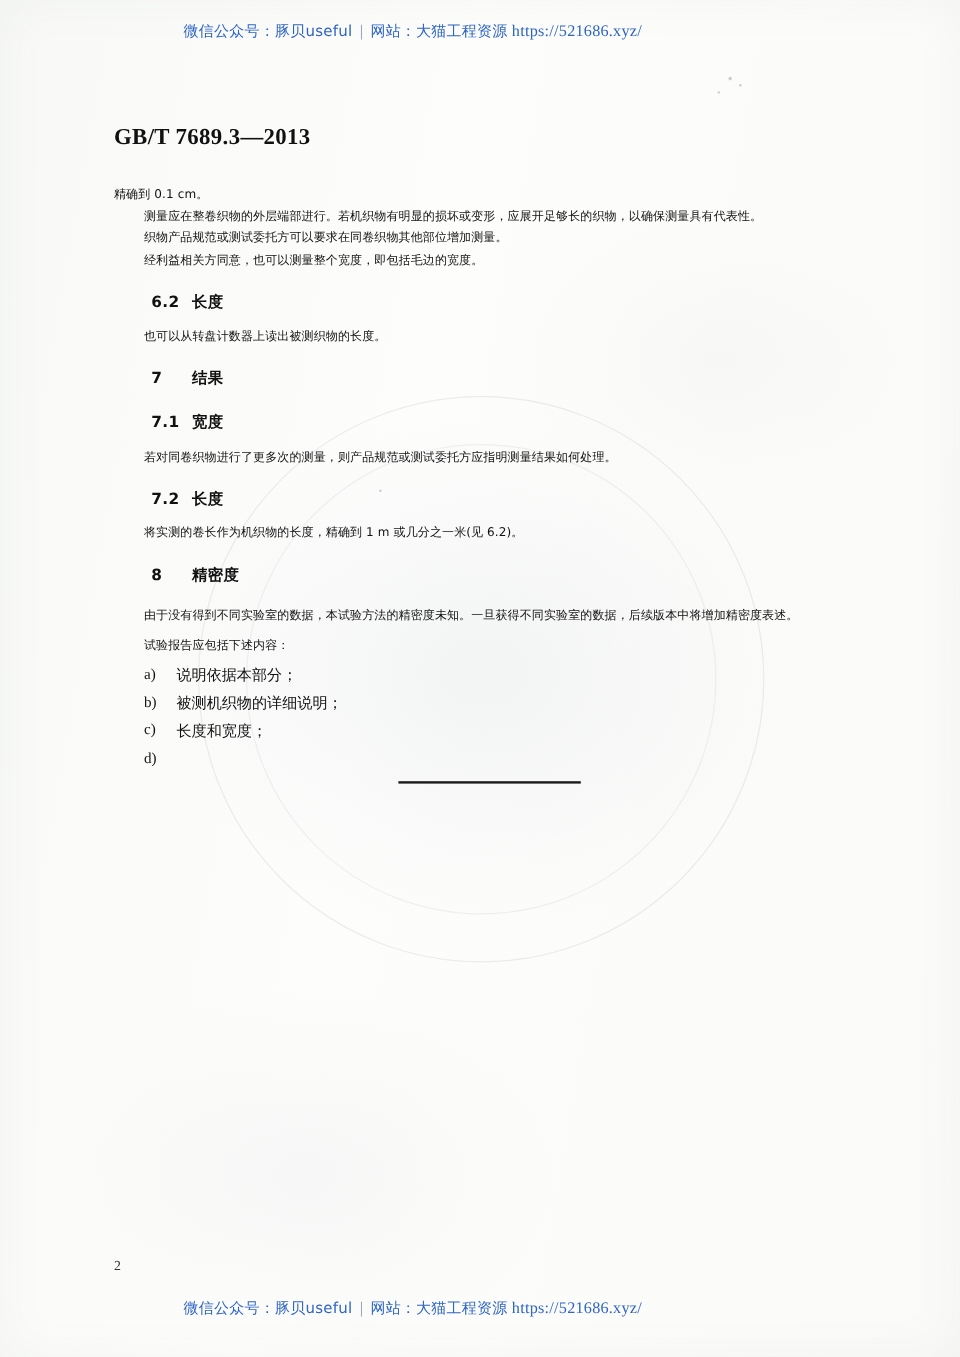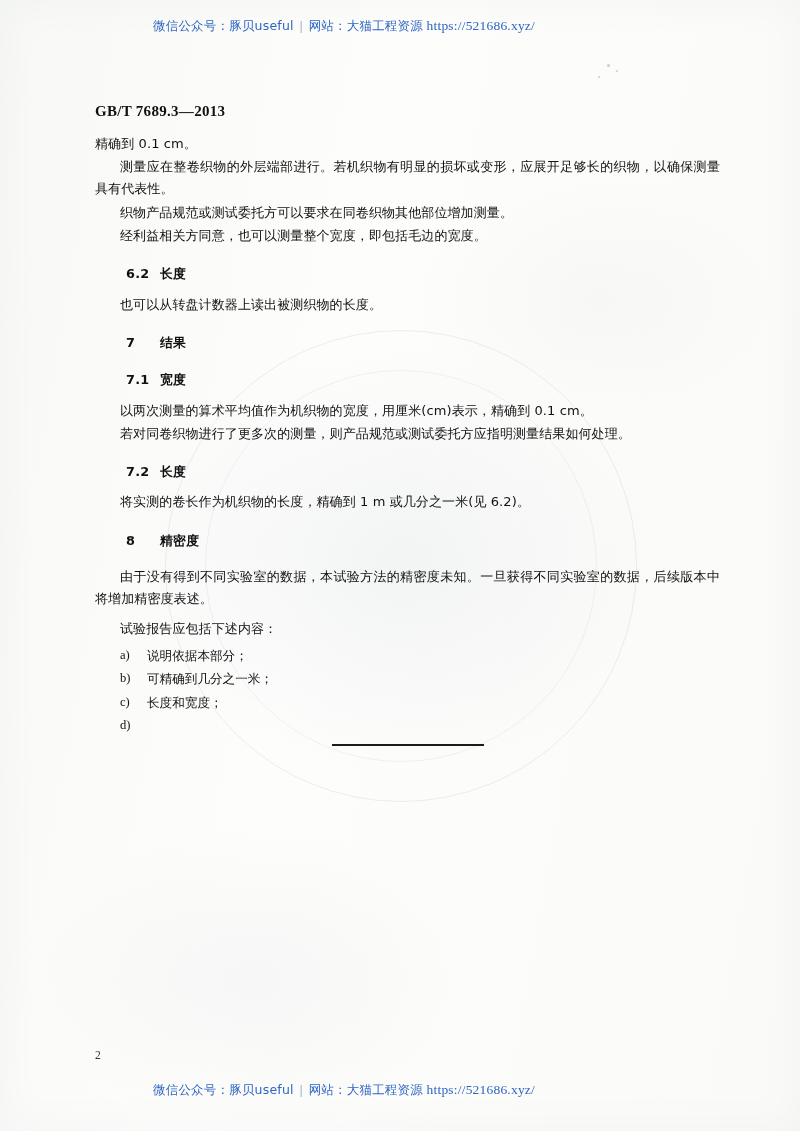--- a/index.html
+++ b/index.html
@@ -83,29 +83,29 @@
     left: 95px;
     top: 100px;
     width: 625px;
     font-size: 13px;
     line-height: 1.58;
   }
 
   .doc-id {
     font-family: "Liberation Serif", serif;
     font-weight: bold;
-    font-size: 15px;
+    font-size: 19px;
     letter-spacing: 0.3px;
-    margin-bottom: 9px;
+    margin-bottom: 24px;
   }
 
   p, .para {
     margin: 0 0 1px 0;
     font-family: "DejaVu Sans", sans-serif;
-    font-size: 13px;
+    font-size: 10px;
     line-height: 1.72;
     text-align: justify;
     letter-spacing: 0.1px;
   }
   .indent { text-indent: 25px; }
 
   .heading {
     font-family: "DejaVu Sans", sans-serif;
     font-weight: bold;
     font-size: 12.8px;
@@ -194,21 +194,20 @@
     </div>
     <p class="para indent">也可以从转盘计数器上读出被测织物的长度。</p>
 
     <div class="heading">
       <span class="num">7</span><span>结果</span>
     </div>
 
     <div class="heading sub">
       <span class="num">7.1</span><span>宽度</span>
     </div>
-    <p class="para indent">以两次测量的算术平均值作为机织物的宽度，用厘米(cm)表示，精确到 0.1 cm。</p>
     <p class="para indent">若对同卷织物进行了更多次的测量，则产品规范或测试委托方应指明测量结果如何处理。</p>
 
     <div class="heading sub">
       <span class="num">7.2</span><span>长度</span>
     </div>
     <p class="para indent">将实测的卷长作为机织物的长度，精确到 1 m 或几分之一米(见 6.2)。</p>
 
     <div class="heading">
       <span class="num">8</span><span>精密度</span>
     </div>
@@ -218,21 +217,21 @@
     <div class="gap-sm"></div>
     <p class="para indent">试验报告应包括下述内容：</p>
 
     <ul class="list">
       <li>
         <span class="marker">a)</span>
         <span>说明依据本部分；</span>
       </li>
       <li>
         <span class="marker">b)</span>
-        <span>可精确到几分之一米；</span>
+        <span>被测机织物的详细说明；</span>
       </li>
       <li>
         <span class="marker">c)</span>
         <span>长度和宽度；</span>
       </li>
       <li>
         <span class="marker">d)</span>
       </li>
     </ul>
 

